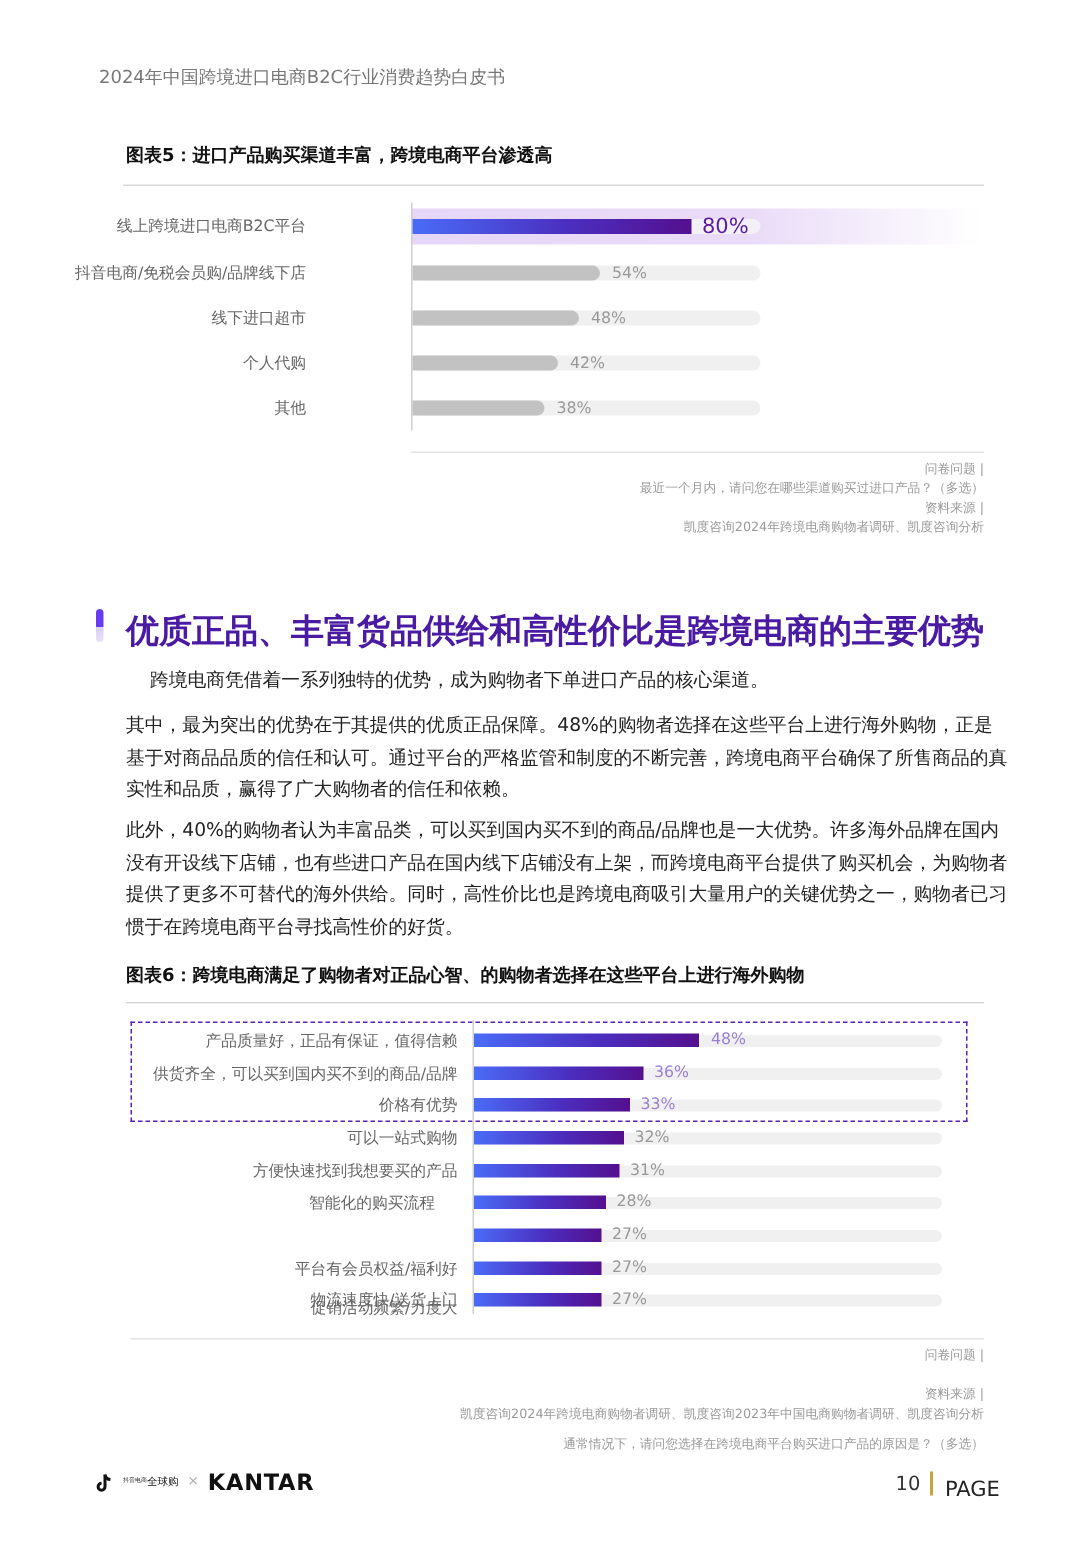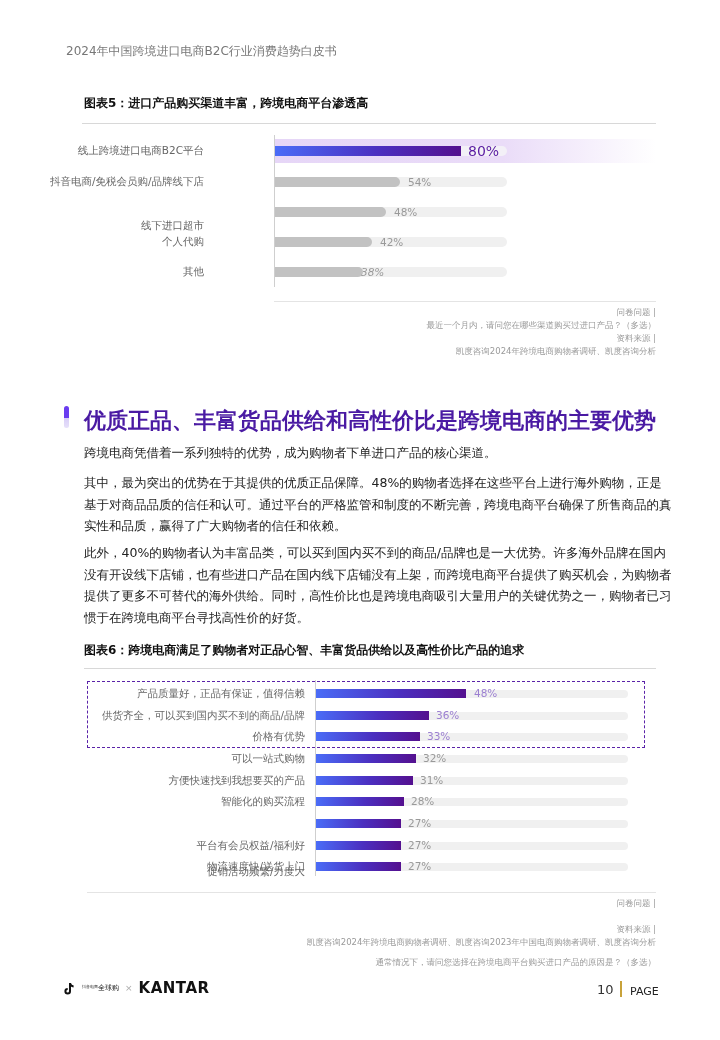--- a/index.html
+++ b/index.html
@@ -19,21 +19,21 @@
   .note{right:64px;font-size:8.5px;color:#9a9a9a;text-align:center;white-space:nowrap;}
   .section-title{left:84px;top:406px;font-size:22px;font-weight:bold;color:#4a1aa3;}
   .accent{left:64px;top:406px;width:5px;height:22px;border-radius:3px;background:linear-gradient(180deg,#6a3cf0 0%,#6a3cf0 55%,#d9cff7 56%,#e6e0fa 100%);}
   .para{left:84px;width:590px;font-size:12.5px;line-height:21.5px;color:#222;}
   .para p{margin:0;}
   .dashed-box{border:1.5px dashed #5a22a8;}
   .footer-logo{left:64px;top:979px;display:flex;align-items:center;gap:6px;}
   .kantar{font-size:15px;font-weight:bold;color:#111;letter-spacing:0.5px;}
   .page-num{left:597px;top:982px;font-size:13px;color:#333;}
   .page-sep{left:620px;top:981px;width:1.5px;height:16px;background:#c8a23a;}
-  .page-label{left:630px;top:985px;font-size:11px;color:#222;text-align:center;}
+  .page-label{left:630px;top:985px;font-size:14px;color:#222;text-align:center;}
 </style>
 </head>
 <body>
 
 <div class="abs doc-header">2024年中国跨境进口电商B2C行业消费趋势白皮书</div>
 
 <div class="abs fig-title" style="top:95px;">图表5：进口产品购买渠道丰富，跨境电商平台渗透高</div>
 <div class="abs divider" style="left:82px;top:123px;width:574px;"></div>
 
 <div class="abs" style="left:0;top:130px;width:660px;height:160px;">
@@ -43,56 +43,56 @@
   <div class="abs row-label" style="right:456px;top:14px;">线上跨境进口电商B2C平台</div>
   <div class="abs track" style="left:275px;top:16px;width:232px;height:10px;background:#f3f0f7;"></div>
   <div class="abs bar-grad" style="left:275px;top:16px;width:186px;height:10px;"></div>
   <div class="abs val" style="left:468px;top:13px;font-size:14px;color:#5a1aa3;">80%</div>
 
   <div class="abs row-label" style="right:456px;top:45px;">抖音电商/免税会员购/品牌线下店</div>
   <div class="abs track" style="left:275px;top:47px;width:232px;height:10px;"></div>
   <div class="abs bar-gray" style="left:275px;top:47px;width:125px;height:10px;"></div>
   <div class="abs val" style="left:408px;top:46px;">54%</div>
 
-  <div class="abs row-label" style="right:456px;top:89px;margin-left:36px;">线下进口超市</div>
+  <div class="abs row-label" style="right:456px;top:75px;margin-left:36px;">线下进口超市</div>
   <div class="abs track" style="left:275px;top:77px;width:232px;height:10px;"></div>
   <div class="abs bar-gray" style="left:275px;top:77px;width:111px;height:10px;"></div>
   <div class="abs val" style="left:394px;top:76px;">48%</div>
 
   <div class="abs row-label" style="right:456px;top:105px;">个人代购</div>
   <div class="abs track" style="left:275px;top:107px;width:232px;height:10px;"></div>
   <div class="abs bar-gray" style="left:275px;top:107px;width:97px;height:10px;"></div>
   <div class="abs val" style="left:380px;top:106px;">42%</div>
 
   <div class="abs row-label" style="right:456px;top:135px;">其他</div>
   <div class="abs track" style="left:275px;top:137px;width:232px;height:10px;"></div>
   <div class="abs bar-gray" style="left:275px;top:137px;width:88px;height:10px;"></div>
-  <div class="abs val" style="left:361px;top:136px;font-style:italic;">38%</div>
+  <div class="abs val" style="left:371px;top:136px;">38%</div>
 </div>
 
 <div class="abs divider" style="left:274px;top:301px;width:382px;background:#e4e4e4;"></div>
 <div class="abs note" style="top:307px;">问卷问题 |</div>
 <div class="abs note" style="top:320px;">最近一个月内，请问您在哪些渠道购买过进口产品？（多选）</div>
 <div class="abs note" style="top:333px;">资料来源 |</div>
 <div class="abs note" style="top:346px;">凯度咨询2024年跨境电商购物者调研、凯度咨询分析</div>
 
 <div class="abs accent"></div>
 <div class="abs section-title">优质正品、丰富货品供给和高性价比是跨境电商的主要优势</div>
 
-<div class="abs para" style="top:442px;">
+<div class="abs para" style="top:442px;margin-left:16px;">
     <p>跨境电商凭借着一系列独特的优势，成为购物者下单进口产品的核心渠道。</p>
   </div>
 <div class="abs para" style="top:472px;">
     <p>其中，最为突出的优势在于其提供的优质正品保障。48%的购物者选择在这些平台上进行海外购物，正是基于对商品品质的信任和认可。通过平台的严格监管和制度的不断完善，跨境电商平台确保了所售商品的真实性和品质，赢得了广大购物者的信任和依赖。</p>
   </div>
 <div class="abs para" style="top:542px;">
     <p>此外，40%的购物者认为丰富品类，可以买到国内买不到的商品/品牌也是一大优势。许多海外品牌在国内没有开设线下店铺，也有些进口产品在国内线下店铺没有上架，而跨境电商平台提供了购买机会，为购物者提供了更多不可替代的海外供给。同时，高性价比也是跨境电商吸引大量用户的关键优势之一，购物者已习惯于在跨境电商平台寻找高性价的好货。</p>
   </div>
 
-<div class="abs fig-title" style="top:642px;">图表6：跨境电商满足了购物者对正品心智、丰富货品供给以及高性价比产品的追求</div>
+<div class="abs fig-title" style="top:642px;">图表6：跨境电商满足了购物者对正品心智、的购物者选择在这些平台上进行海外购物</div>
 <div class="abs divider" style="left:84px;top:668px;width:572px;"></div>
 
 <div class="abs dashed-box" style="left:87px;top:681px;width:556px;height:65px;"></div>
 <div class="abs axis" style="left:315px;top:680px;height:196px;"></div>
 
 <div class="abs" style="left:0;top:684px;width:720px;height:196px;">
 
   <div class="abs row-label" style="right:415px;top:3px;">产品质量好，正品有保证，值得信赖</div>
   <div class="abs track" style="left:316px;top:6px;width:312px;height:8px;"></div>
   <div class="abs bar-grad" style="left:316px;top:5px;width:150px;height:9px;"></div>
@@ -111,21 +111,21 @@
   <div class="abs row-label" style="right:415px;top:68px;">可以一站式购物</div>
   <div class="abs track" style="left:316px;top:71px;width:312px;height:8px;"></div>
   <div class="abs bar-grad" style="left:316px;top:70px;width:100px;height:9px;"></div>
   <div class="abs val" style="left:423px;top:68px;">32%</div>
 
   <div class="abs row-label" style="right:415px;top:90px;">方便快速找到我想要买的产品</div>
   <div class="abs track" style="left:316px;top:93px;width:312px;height:8px;"></div>
   <div class="abs bar-grad" style="left:316px;top:92px;width:97px;height:9px;"></div>
   <div class="abs val" style="left:420px;top:90px;">31%</div>
 
-  <div class="abs row-label" style="right:415px;top:111px;font-family:Liberation Mono, monospace;">智能化的购买流程</div>
+  <div class="abs row-label" style="right:430px;top:111px;font-family:Liberation Mono, monospace;">智能化的购买流程</div>
   <div class="abs track" style="left:316px;top:114px;width:312px;height:8px;"></div>
   <div class="abs bar-grad" style="left:316px;top:113px;width:88px;height:9px;"></div>
   <div class="abs val" style="left:411px;top:111px;">28%</div>
 
   <div class="abs row-label" style="right:415px;top:133px;margin-top:48px;">促销活动频繁/力度大</div>
   <div class="abs track" style="left:316px;top:136px;width:312px;height:8px;"></div>
   <div class="abs bar-grad" style="left:316px;top:135px;width:85px;height:9px;"></div>
   <div class="abs val" style="left:408px;top:133px;">27%</div>
 
   <div class="abs row-label" style="right:415px;top:155px;">平台有会员权益/福利好</div>

